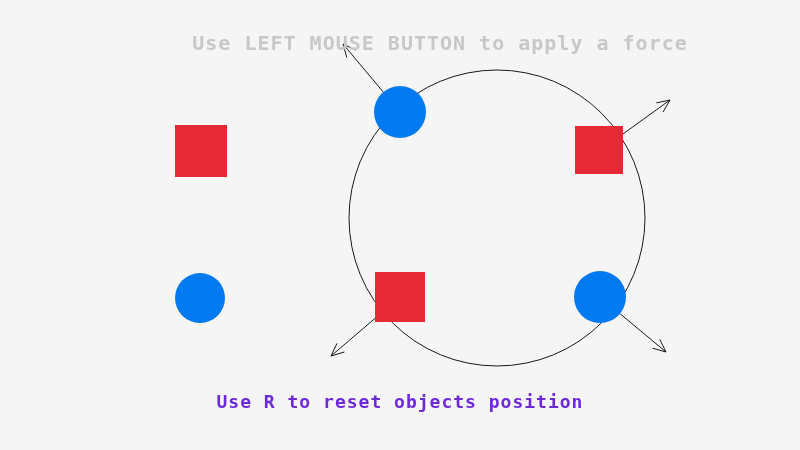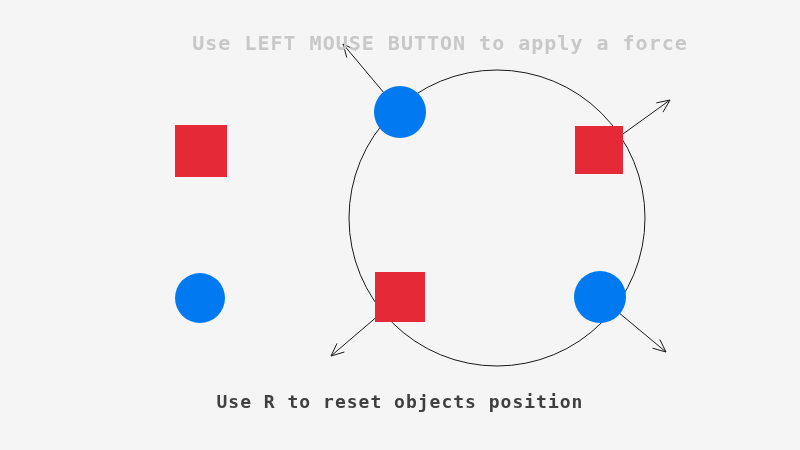--- a/index.html
+++ b/index.html
@@ -59,14 +59,14 @@
       <rect x="175" y="125" width="52" height="52" fill="#e62937"></rect>
       <rect x="575" y="126" width="48" height="48" fill="#e62937"></rect>
       <rect x="375" y="272" width="50" height="50" fill="#e62937"></rect>
       <circle cx="400" cy="112" r="26" fill="#0079f1"></circle>
       <circle cx="200" cy="298" r="25" fill="#0079f1"></circle>
       <circle cx="600" cy="297" r="26" fill="#0079f1"></circle>
     </svg>
 
   <div class="instruction top" style="color: rgb(200, 200, 200); padding-left: 40px;">Use LEFT MOUSE BUTTON to apply a force</div>
 
-  <div class="instruction bottom" style="color: #404040;">Use R to reset objects position</div>
+  <div class="instruction bottom" style="color: #6d28d9;">Use R to reset objects position</div>
 </div>
 
 </body></html>

